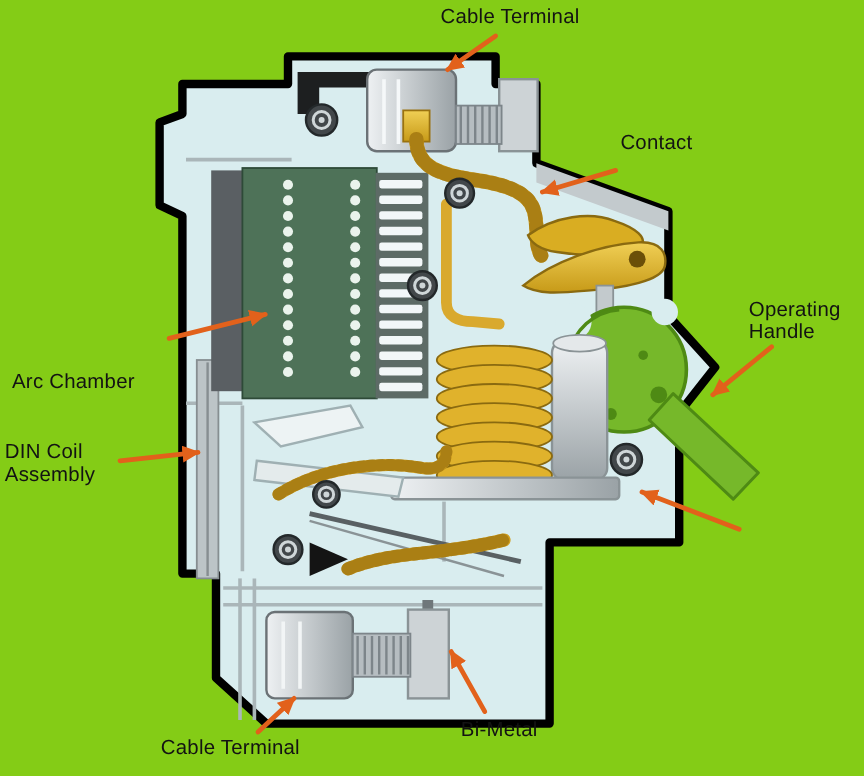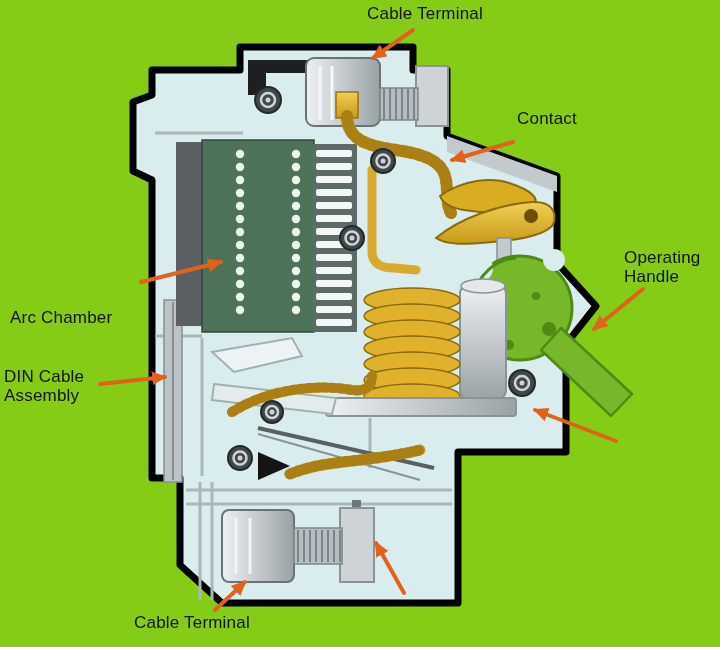--- a/index.html
+++ b/index.html
@@ -232,23 +232,24 @@
   <div class="label" style="left:517px;top:109px;">Contact</div>
 
   <div class="label" style="left:624px;top:248px;">
     <span style="display:block">Operating</span>
     <span style="display:block">Handle</span>
   </div>
 
   <div class="label" style="left:10px;top:272px;margin-top:36px;">Arc Chamber</div>
 
   <div class="label" style="left:4px;top:367px;">
-    <span style="display:block">DIN Cable</span>
+    <span style="display:block">DIN Coil</span>
     <span style="display:block">Assembly</span>
   </div>
 
 
   <div class="label" style="left:134px;top:613px;">Cable Terminal</div>
 
   <div class="label" style="left:384px;top:598px;">
+    <span style="display:block">Bi-Metal</span>
   </div>
 
 </div>
 
 </body></html>

